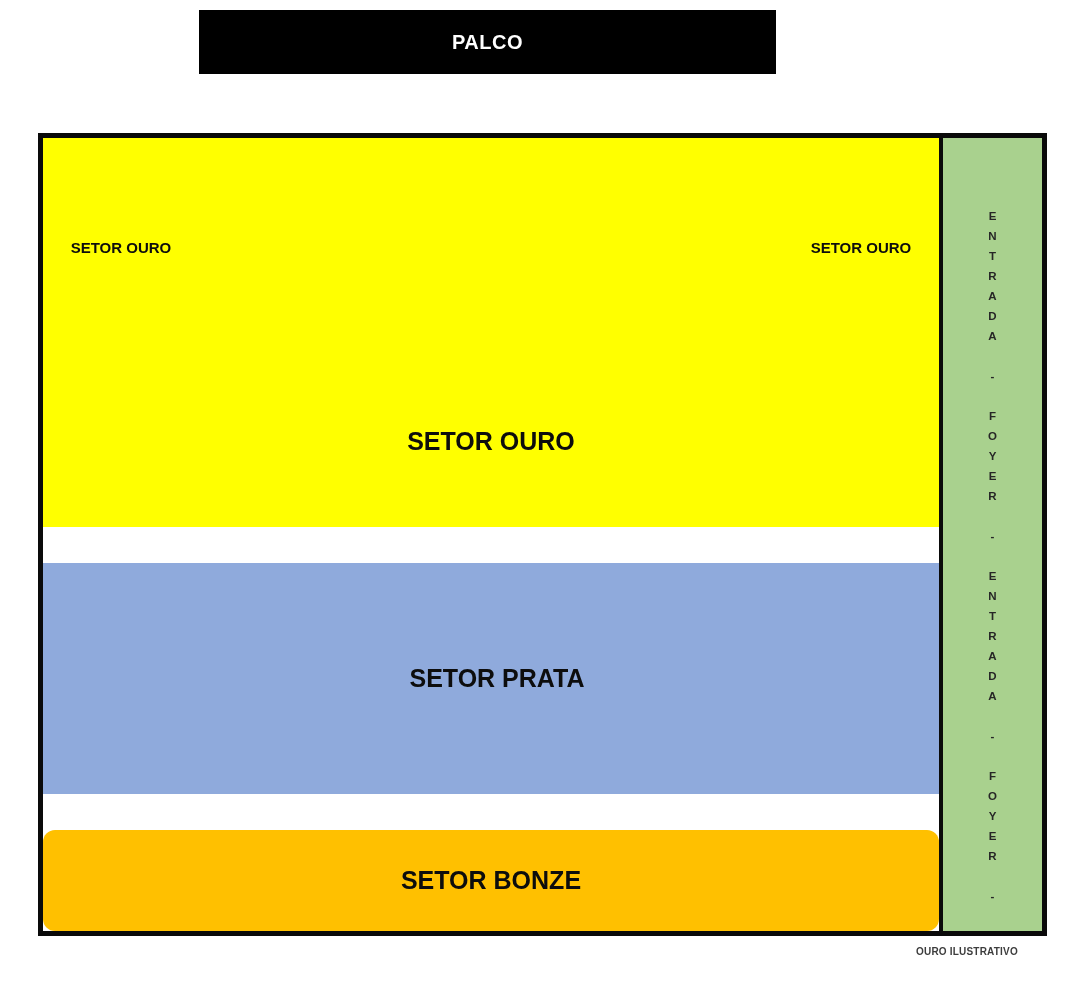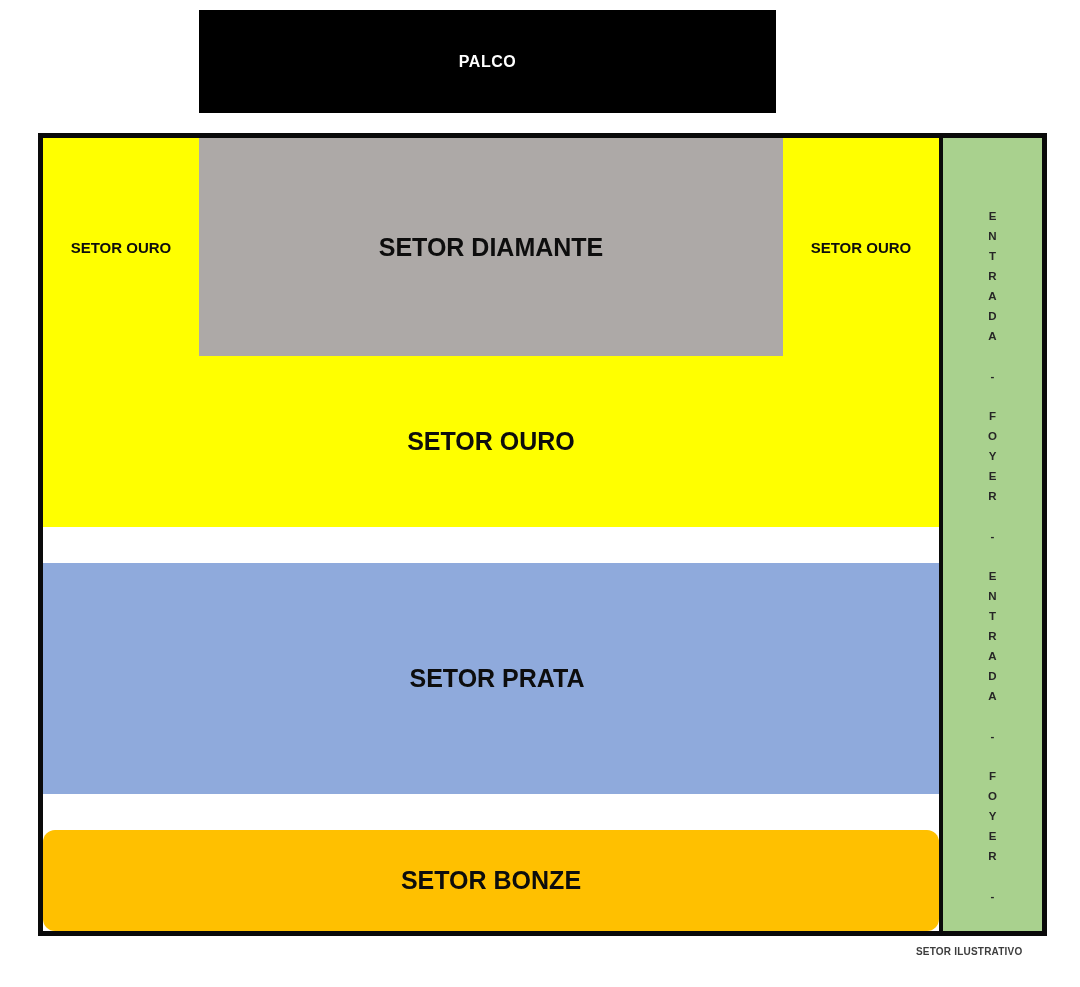--- a/index.html
+++ b/index.html
@@ -11,24 +11,24 @@
     width: 1080px;
     height: 987px;
     background: #ffffff;
     overflow: hidden;
   }
 
   
   .palco {
     position: absolute;
     left: 199px; top: 10px;
-    width: 577px; height: 103px;
+    width: 577px; height: 64px;
     display: flex; align-items: center; justify-content: center;
     color: #ffffff;
-    font-size: 16px; font-weight: bold; letter-spacing: 0.5px;
+    font-size: 20px; font-weight: bold; letter-spacing: 0.5px;
   }
 
   
   .main-box {
     position: absolute;
     left: 38px; top: 133px;
     width: 1009px; height: 803px;
     border: 5px solid #0a0a0a;
     display: flex;
     background: #ffffff;
@@ -92,23 +92,20 @@
   <div class="palco" style="background: rgb(0, 0, 0);">PALCO</div>
 
   <div class="main-box">
 
     <div class="content">
 
       <div class="region-ouro" style="background: rgb(255, 255, 0);">
 
         <div class="side-label left">SETOR OURO</div>
 
-        <div class="diamante" style="background: rgb(173, 169, 167);">
-          <span class="big-label">SETOR DIAMANTE</span>
-        </div>
 
         <div class="side-label right">SETOR OURO</div>
 
         <div class="ouro-main-label">
           <span class="big-label">SETOR OURO</span>
         </div>
       </div>
 
       <div class="region-prata" style="background: rgb(143, 170, 220); padding-left: 12px;">
         <span class="big-label">SETOR PRATA</span>
@@ -153,14 +150,14 @@
           <div>O</div>
           <div>Y</div>
           <div>E</div>
           <div>R</div>
           <div> </div>
           <div>-</div>
         </div>
     </div>
   </div>
 
-  <div class="footer-note">SETOR ILUSTRATIVO</div>
+  <div class="footer-note">OURO ILUSTRATIVO</div>
 </div>
 
 </body></html>

